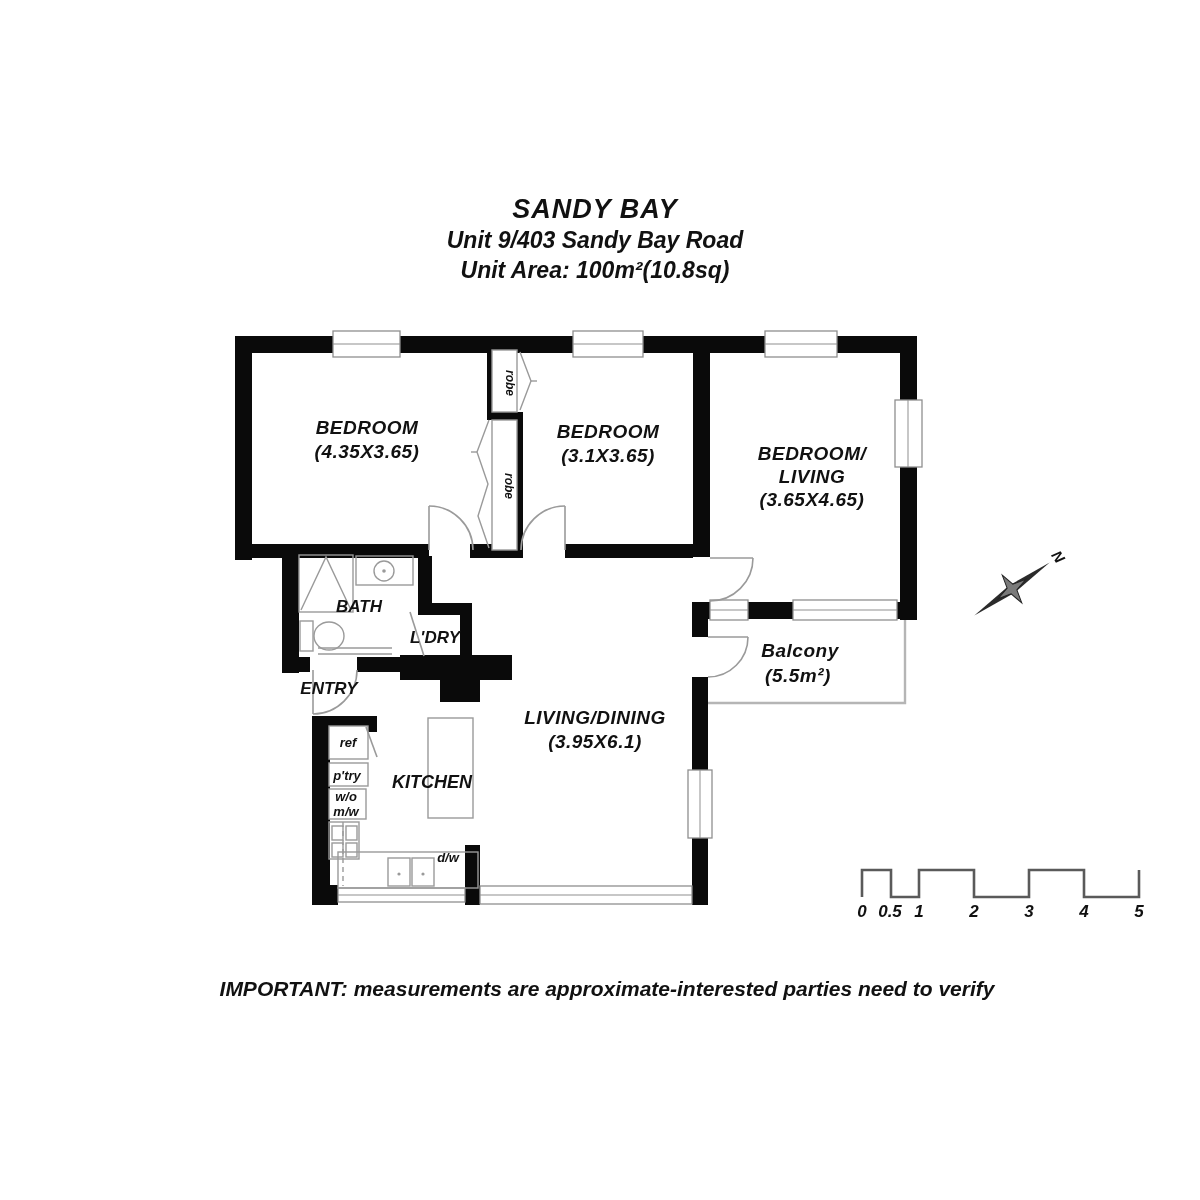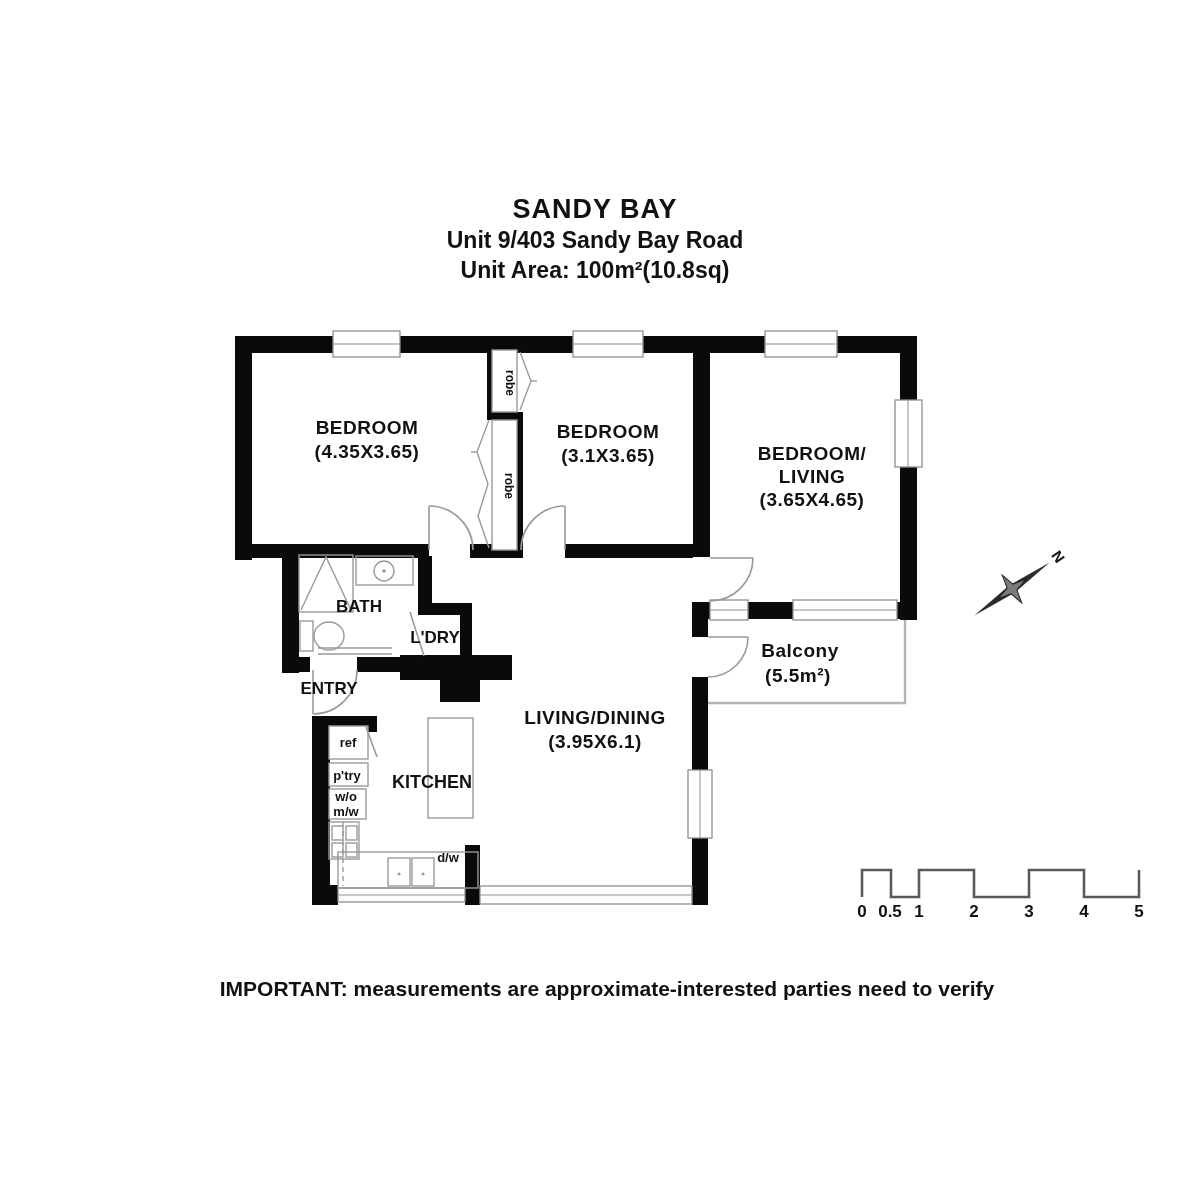--- a/index.html
+++ b/index.html
@@ -1,17 +1,17 @@
 <!DOCTYPE html>
 <html><head>
 <meta charset="utf-8">
 <style>
   html,body{margin:0;padding:0;background:#ffffff;}
   #stage{position:relative;width:1200px;height:1200px;background:#ffffff;overflow:hidden;
-         font-family:"Liberation Sans",sans-serif;}
+         font-family:"Liberation Sans",sans-serif;font-style:italic;}
   svg{display:block;}
   .t{font-family:"Liberation Sans",sans-serif;font-weight:bold;fill:#111111;text-anchor:middle;}
   .room{font-size:19px;letter-spacing:0.5px;}
   .small{font-size:13px;}
   .tiny{font-size:12px;}
   .title1{font-size:27px;letter-spacing:1px;}
   .title2{font-size:23px;}
   .footer{font-size:21px;}
   .wall{fill:#0a0a0a;stroke:none;}
   .win{fill:#ffffff;stroke:#8f8f8f;stroke-width:1.3;}

